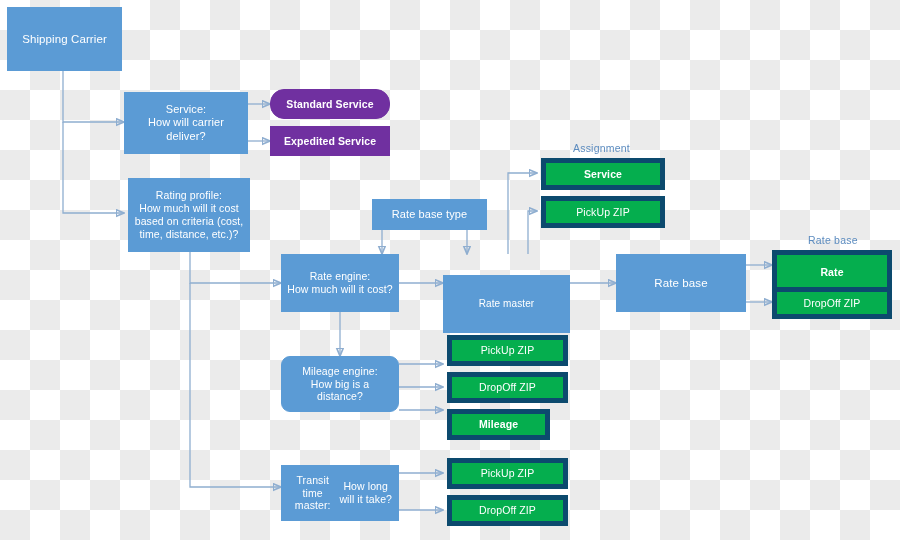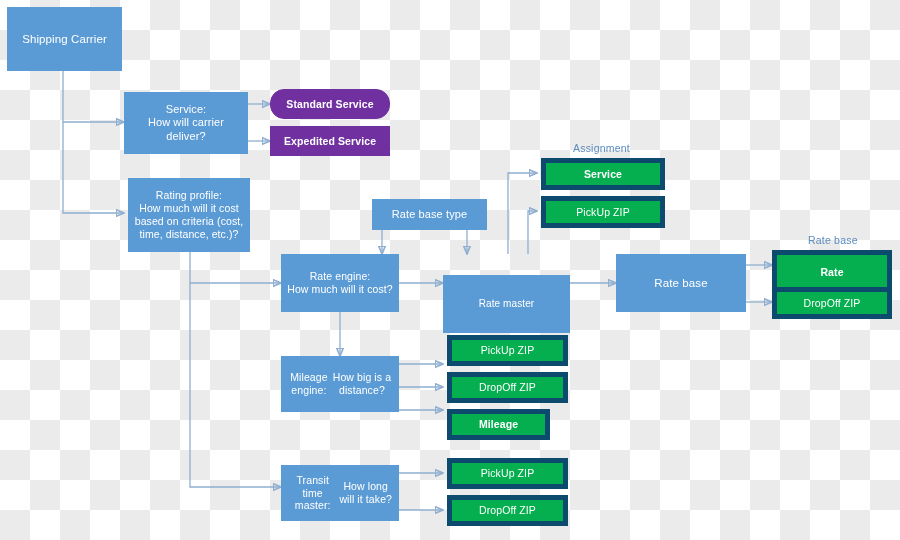--- a/index.html
+++ b/index.html
@@ -143,21 +143,21 @@
   </div>
 
   <div class="node n-blue" style="left:443px; top:254px; width:127px; height:58px; font-size:10px;margin-top:21px;">
     <span>Rate master</span>
   </div>
 
   <div class="node n-blue" style="left:616px; top:254px; width:130px; height:58px; font-size:11.5px;">
     <span>Rate base</span>
   </div>
 
-  <div class="node n-blue" style="left:281px; top:356px; width:118px; height:56px; font-size:10.5px; flex-direction:row;">
+  <div class="node n-blue" style="left:281px; top:356px; width:118px; height:56px; font-size:10.5px; flex-direction:column;border-radius:9px;">
     <span>Mileage engine:</span>
     <span>How big is a distance?</span>
   </div>
 
   <div class="node n-blue" style="left:281px; top:465px; width:118px; height:56px; font-size:10.5px; flex-direction:row;">
     <span>Transit time master:</span>
     <span>How long will it take?</span>
   </div>
 
   <div class="node n-purple" style="left:270px; top:89px; width:120px; height:30px; font-size:10.5px;border-radius:14px;">

